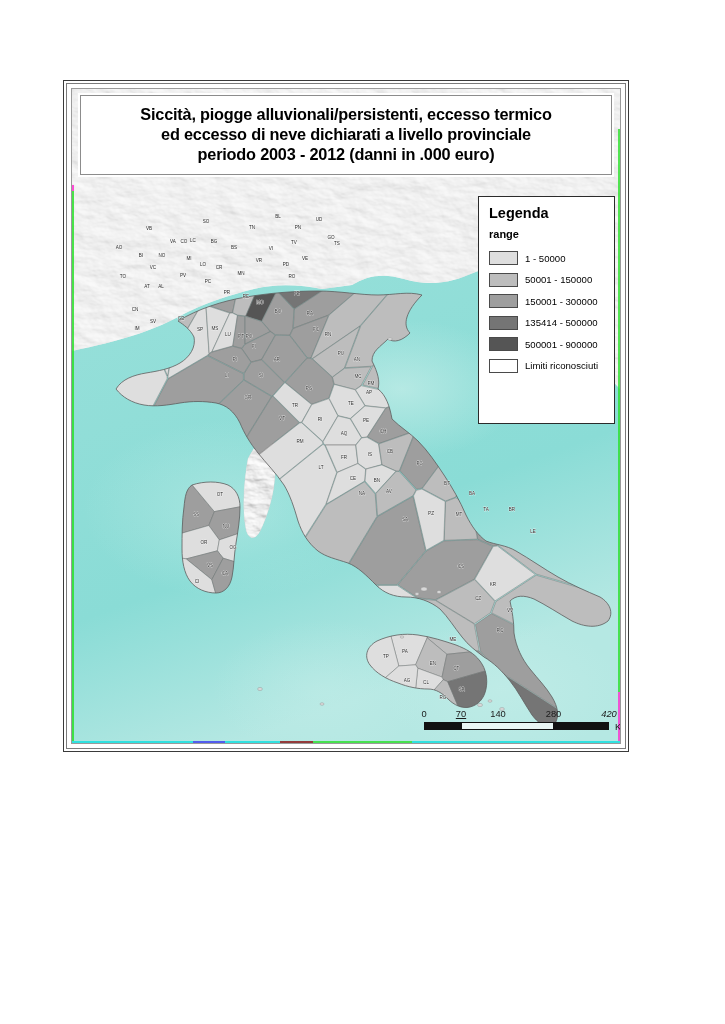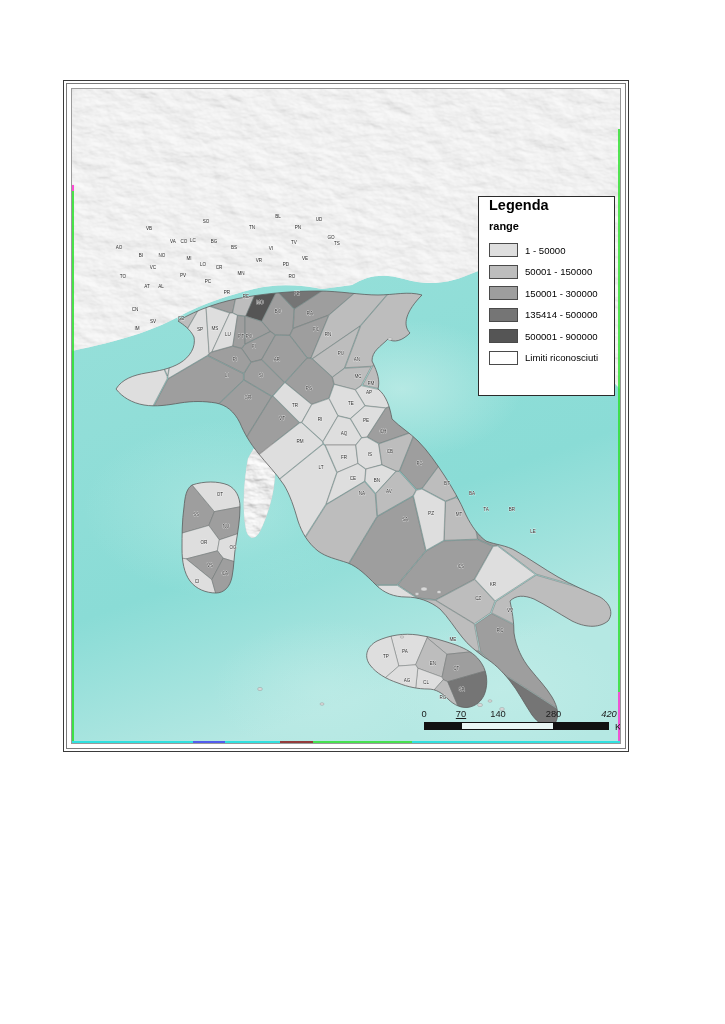--- a/index.html
+++ b/index.html
@@ -27,23 +27,23 @@
 
   
   #title-plate{position:absolute;left:80px;top:95px;width:532px;height:80px;
       background:#fff;border:1px solid #8c8c8c;box-sizing:border-box;
       display:flex;flex-direction:column;align-items:center;justify-content:center;
       z-index:20;box-shadow:0 0 0 2px #fff;}
   #title-plate div{font-weight:bold;font-size:16.3px;color:#000;line-height:1.22;
       letter-spacing:-.2px;white-space:nowrap;}
 
   
-  #legend{position:absolute;left:478px;top:196px;width:137px;height:200px;
+  #legend{position:absolute;left:478px;top:196px;width:137px;height:228px;
       background:#fff;border:1px solid #2b2b2b;box-sizing:border-box;
-      padding:0 0 0 10px;z-index:20;}
+      padding:8px 0 0 10px;z-index:20;}
   #legend .ttl{font-size:14.5px;font-weight:bold;color:#000;margin-bottom:7px;}
   #legend .sub{font-size:11px;font-weight:bold;color:#000;margin-bottom:8px;}
   .lg-row{display:flex;align-items:center;height:20px;margin-bottom:1.5px;}
   .lg-sw{width:29px;height:14px;border:1px solid #4a4a4a;box-sizing:border-box;margin-right:7px;flex:0 0 auto;}
   .lg-lb{font-size:9.6px;color:#000;white-space:nowrap;}
 
   
   #callout{position:absolute;left:88px;top:590px;width:263px;height:124px;
       background:#8fb94a;border:3px solid #ffffff;border-radius:16px;box-sizing:border-box;
       padding:9px 14px 0 14px;z-index:25;
@@ -412,20 +412,25 @@
           <span style="left: 100%; font-style: italic;">420</span>
         </div>
       <div id="scale-bar-g">
         <i style="left:20%;width:20%"></i>
         <i style="left:40%;width:30%"></i>
       </div>
       <span id="scale-km">Km</span>
     </div>
   </div>
 
+  <div id="title-plate">
+    <div>Siccità, piogge alluvionali/persistenti, eccesso termico</div>
+    <div>ed eccesso di neve dichiarati a livello provinciale</div>
+    <div>periodo 2003 - 2012 (danni in .000 euro)</div>
+  </div>
 
   <div id="legend">
     <div class="ttl">Legenda</div>
     <div class="sub">range</div>
     <div id="legend-rows">
         <div class="lg-row">
           <span class="lg-sw" style="background: rgb(222, 222, 222);"></span>
           <span class="lg-lb">1 - 50000</span>
         </div>
         <div class="lg-row">

